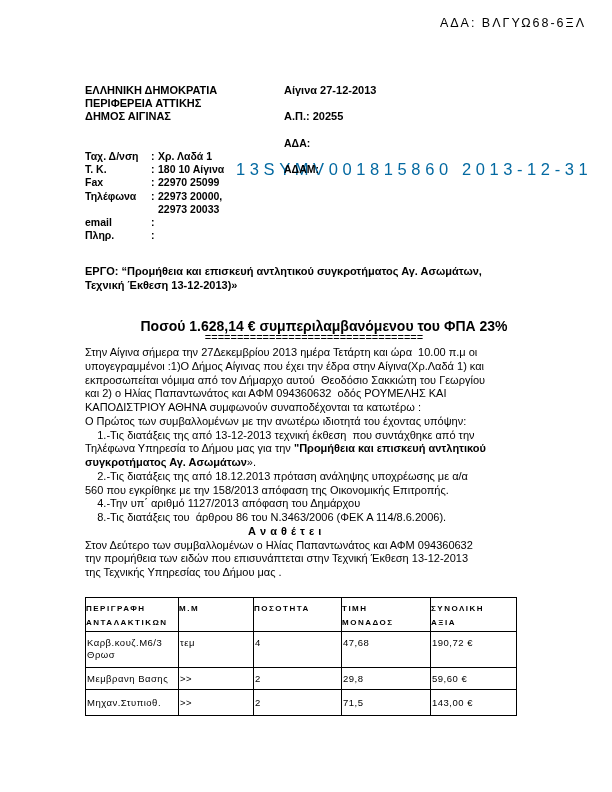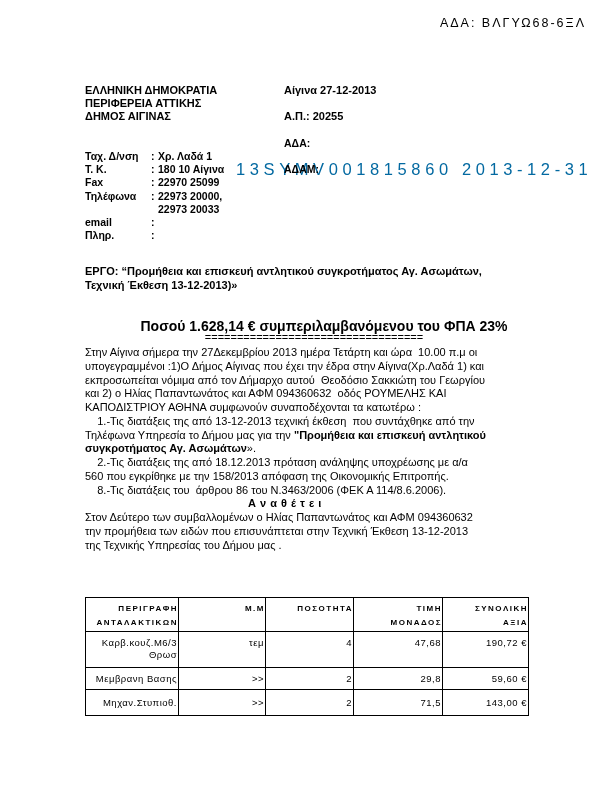--- a/index.html
+++ b/index.html
@@ -39,31 +39,31 @@
   .title-line  { top: 303px; left: 85px; width: 458px; text-align: center; font-size: 12.5px; font-weight: bold; }
   .amount-line { top: 318px; left: 95px; width: 458px; text-align: center; font-size: 14px; font-weight: bold; }
   .divider     { top: 331px; left: 85px; width: 458px; text-align: center; font-size: 11px; }
 
   .bodytext { top: 346px; left: 85px; width: 480px; font-size: 11px; line-height: 13.75px; }
   .bodytext .bl { white-space: pre; }
   .bodytext .anathetei { margin-left: 163px; letter-spacing: 0.5px; }
 
   .parts { top: 597px; left: 85px; }
   table { border-collapse: collapse; table-layout: fixed; }
-  td, th { border: 1px solid #000; text-align: right; overflow: hidden; }
+  td, th { border: 1px solid #000; text-align: left; overflow: hidden; }
   th {
     font-size: 8px; font-weight: bold; letter-spacing: 1.5px;
     vertical-align: top; padding-top: 4px; line-height: 14px;
     height: 34px; font-family: "Liberation Sans", sans-serif;
   }
   td {
     font-size: 9.5px; letter-spacing: 0.5px;
     vertical-align: middle; padding: 2px 1px; line-height: 12px;
   }
-  .c1 { width: 93px; } .c2 { width: 87px; } .c3 { width: 88px; }
+  .c1 { width: 93px; } .c2 { width: 75px; } .c3 { width: 88px; }
   .c4 { width: 89px; } .c5 { width: 86px; }
   tr.r1 { height: 36px; } tr.r1 td { vertical-align: top; padding-top: 5px; }
   tr.r2 { height: 22px; }
   tr.r3 { height: 26px; }
 </style>
 </head>
 <body>
 
 <div class="page">
 
@@ -99,25 +99,27 @@
 
   <div class="abs amount-line">Ποσού 1.628,14 €  συμπεριλαμβανόμενου του ΦΠΑ 23%</div>
   <div class="abs divider">==================================</div>
 
   <div class="abs bodytext">
     <div class="bl"><span>Στην Αίγινα σήμερα την 27Δεκεμβρίου 2013 ημέρα Τετάρτη και ώρα  10.00 π.μ οι</span></div>
     <div class="bl"><span>υπογεγραμμένοι :1)Ο Δήμος Αίγινας που έχει την έδρα στην Αίγινα(Χρ.Λαδά 1) και</span></div>
     <div class="bl"><span>εκπροσωπείται νόμιμα από τον Δήμαρχο αυτού  Θεοδόσιο Σακκιώτη του Γεωργίου</span></div>
     <div class="bl"><span>και 2) ο Ηλίας Παπαντωνάτος και ΑΦΜ 094360632  οδός ΡΟΥΜΕΛΗΣ ΚΑΙ</span></div>
     <div class="bl"><span>ΚΑΠΟΔΙΣΤΡΙΟΥ ΑΘΗΝΑ συμφωνούν συναποδέχονται τα κατωτέρω :</span></div>
+    <div class="bl"><span>Ο Πρώτος των συμβαλλομένων με την ανωτέρω ιδιοτητά του έχοντας υπόψην:</span></div>
     <div class="bl"><span>    1.-Τις διατάξεις της από 13-12-2013 τεχνική έκθεση  που συντάχθηκε από την</span></div>
     <div class="bl"><span>Τηλέφωνα Υπηρεσία το Δήμου μας για την </span><span class="b">"Προμήθεια και επισκευή αντλητικού</span></div>
     <div class="bl"><span class="b">συγκροτήματος Αγ. Ασωμάτων</span><span>».</span></div>
     <div class="bl"><span>    2.-Τις διατάξεις της από 18.12.2013 πρόταση ανάληψης υποχρέωσης με α/α</span></div>
     <div class="bl"><span>560 που εγκρίθηκε με την 158/2013 απόφαση της Οικονομικής Επιτροπής.</span></div>
+    <div class="bl"><span>    4.-Την υπ΄ αριθμό 1127/2013 απόφαση του Δημάρχου</span></div>
     <div class="bl"><span>    8.-Τις διατάξεις του  άρθρου 86 του Ν.3463/2006 (ΦΕΚ Α 114/8.6.2006).</span></div>
     <div class="bl anathetei"><span class="b">Α ν α θ έ τ ε ι</span></div>
     <div class="bl"><span>Στον Δεύτερο των συμβαλλομένων ο Ηλίας Παπαντωνάτος και ΑΦΜ 094360632</span></div>
     <div class="bl"><span>την προμήθεια των ειδών που επισυνάπτεται στην Τεχνική Έκθεση 13-12-2013</span></div>
     <div class="bl"><span>της Τεχνικής Υπηρεσίας του Δήμου μας .</span></div>
   </div>
 
   <div class="abs parts">
     <table>
       <tbody>

